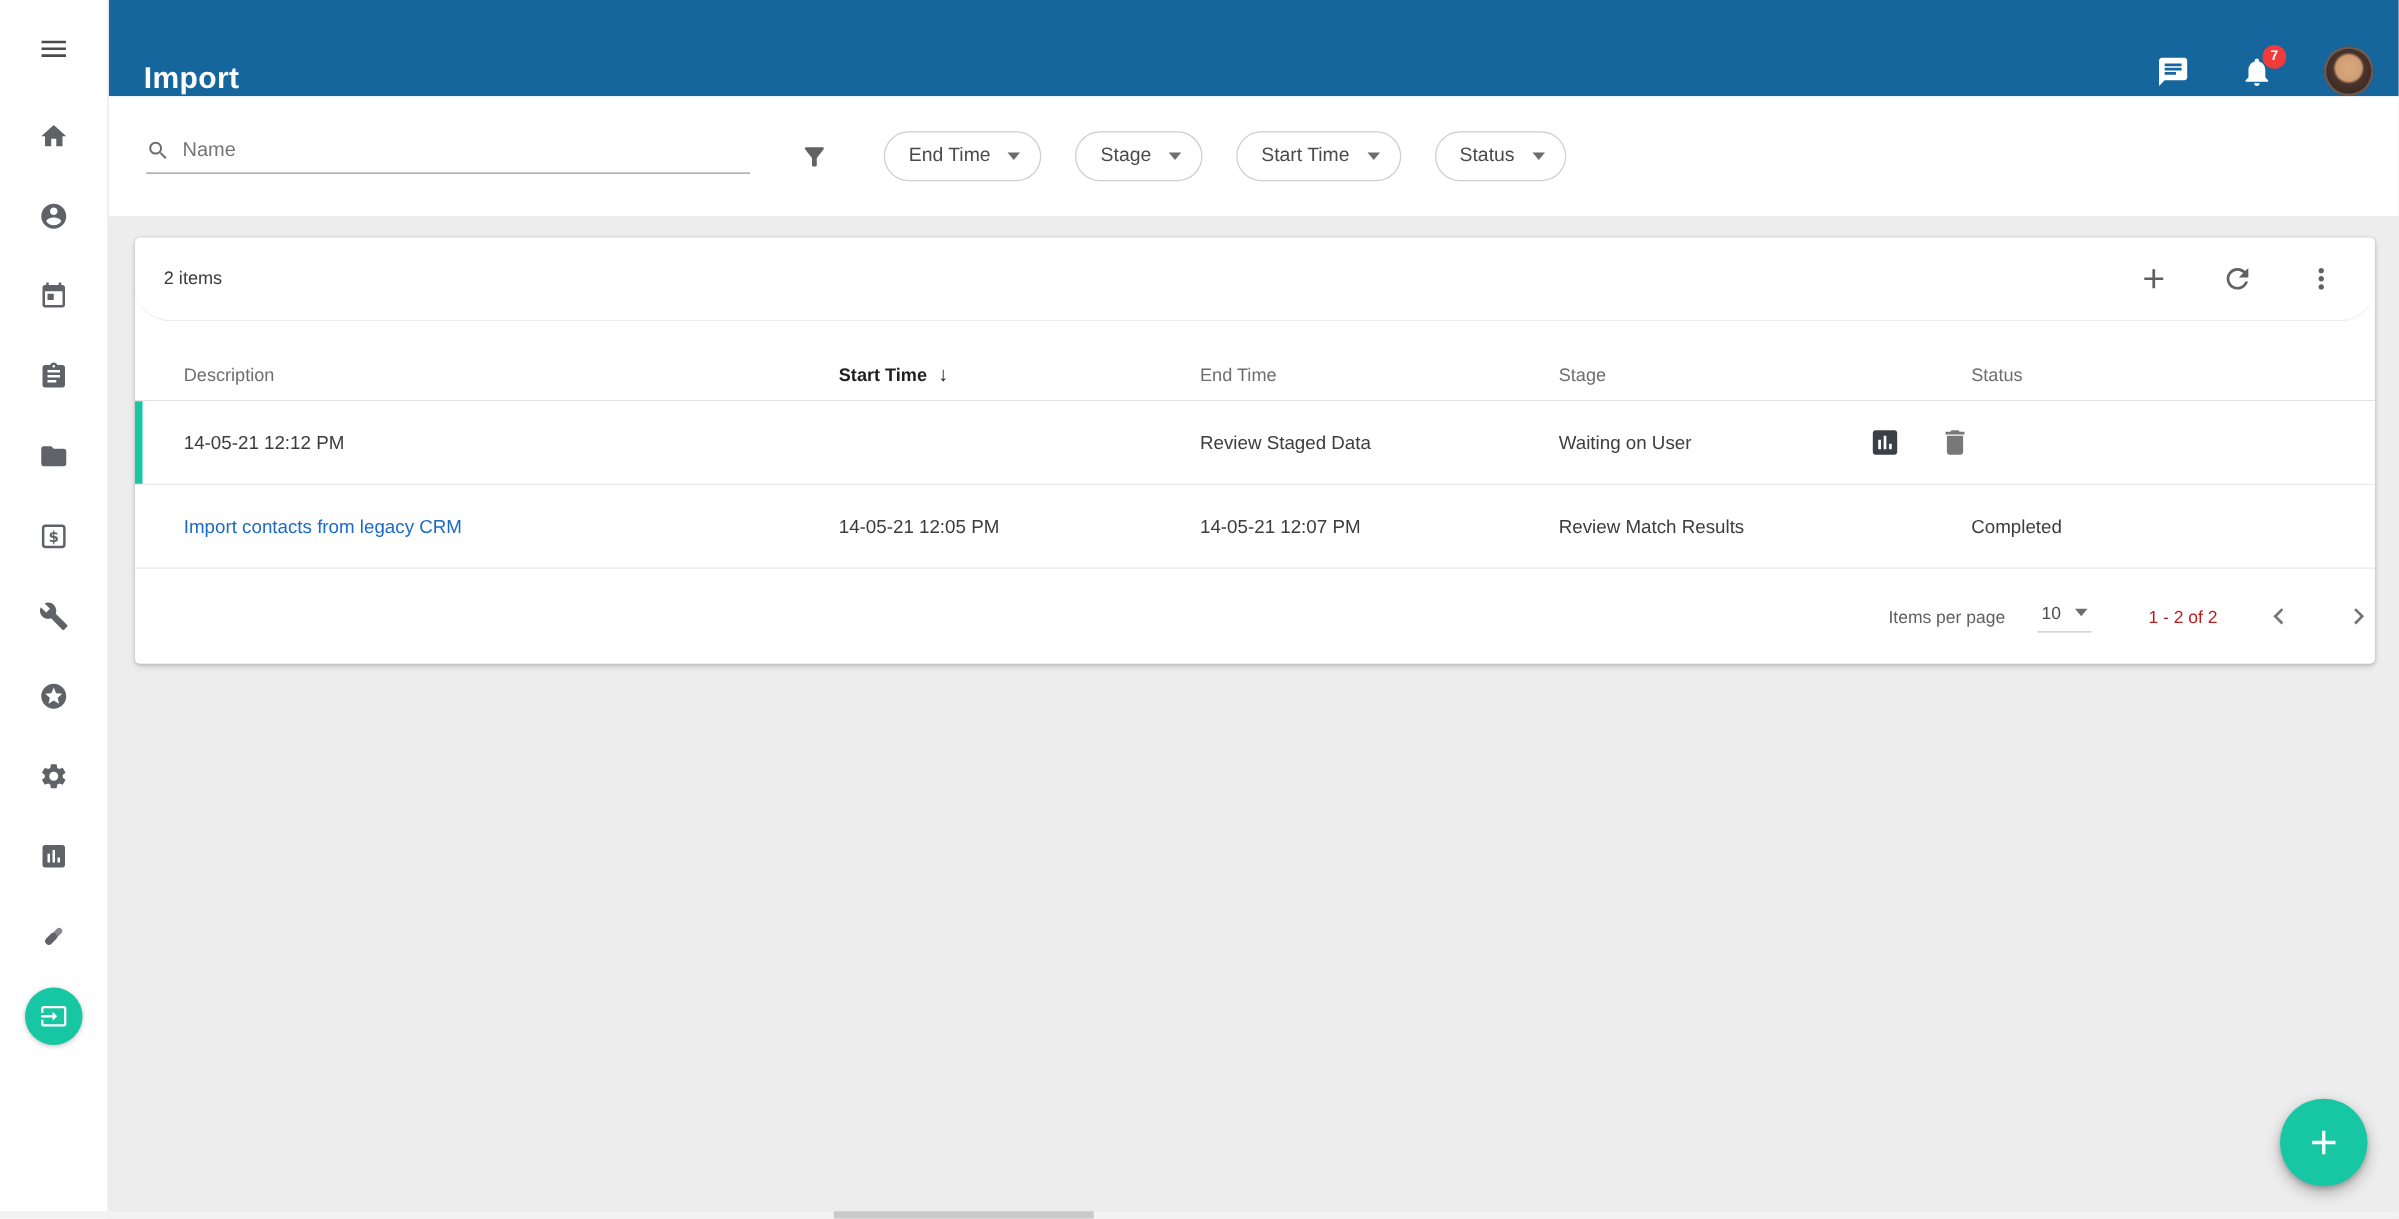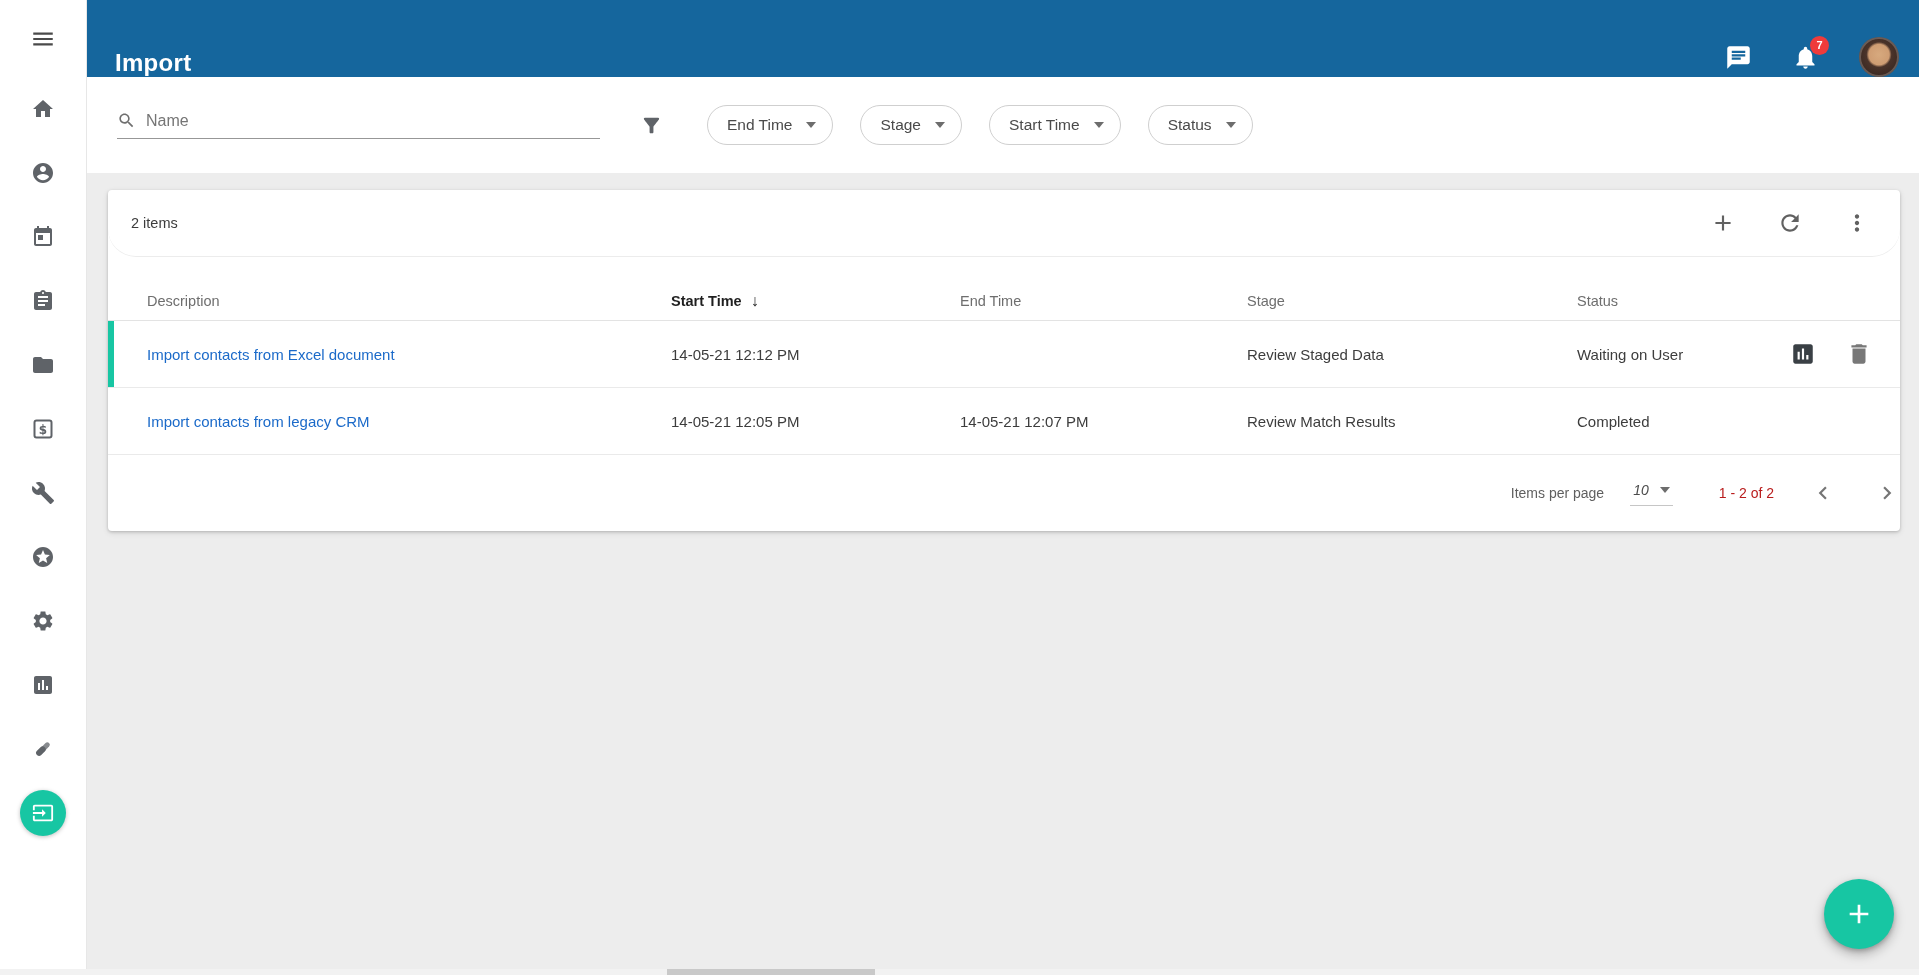--- a/index.html
+++ b/index.html
@@ -89,21 +89,21 @@
   .row-link { color:#1b6ac9; text-decoration:none; cursor:pointer; }
   .status-cell { display:flex; align-items:center; }
   .row-actions { margin-left:auto; display:flex; align-items:center; gap:30px; }
   .row-actions .ricon { cursor:pointer; }
   .row-actions svg { width:26px; height:26px; }
   .chart-action { color:#3a4045; }
   .trash-action { color:#787878; }
 
   .paginator { height:76px; display:flex; align-items:center; justify-content:flex-end; color:#5f5f5f; font-size:14px; }
   .pp-label { margin-right:26px; }
-  .pp-select { display:flex; align-items:center; gap:11px; border-bottom:1px solid #c6c6c6; padding:2px 3px 7px 3px; margin-right:46px; color:#4c4c4c; cursor:pointer;font-style:italic; }
+  .pp-select { display:flex; align-items:center; gap:11px; border-bottom:1px solid #c6c6c6; padding:2px 3px 7px 3px; margin-right:46px; color:#4c4c4c; cursor:pointer; }
   .pp-range { margin-right:36px; color:#b91c1c;text-align:right; }
   .pg-btn { color:#757575; cursor:pointer; }
   .pg-btn svg { width:26px; height:26px; }
   .pg-prev { margin-right:38px; }
 
   
   .fab {
     position:absolute; left:1824px; top:879px; width:70px; height:70px; border-radius:50%;
     background:#17c6a3; color:#fff; display:flex; align-items:center; justify-content:center;
     box-shadow:0 5px 12px rgba(0,0,0,.28), 0 2px 4px rgba(0,0,0,.18); cursor:pointer; z-index:8;
@@ -294,23 +294,20 @@
     <div class="th th-sorted">
       <span>Start Time</span>
       <span class="sort-arrow">↓</span>
     </div>
     <div class="th">End Time</div>
     <div class="th">Stage</div>
     <div class="th">Status</div>
   </div>
 
   <div class="trow accent">
-    <div>
-      <a class="row-link">Import contacts from Excel document</a>
-    </div>
     <div>14-05-21 12:12 PM</div>
     <div></div>
     <div>Review Staged Data</div>
     <div class="status-cell">
       <span>Waiting on User</span>
       <span class="row-actions">
         <span class="ricon chart-action">
           <span><svg viewBox="0 0 24 24" fill="currentColor">
                 <path d="M19 3H5c-1.1 0-2 .9-2 2v14c0 1.1.9 2 2 2h14c1.1 0 2-.9 2-2V5c0-1.1-.9-2-2-2zM9 17H7v-7h2v7zm4 0h-2V7h2v10zm4 0h-2v-4h2v4z"></path>
               </svg></span>

